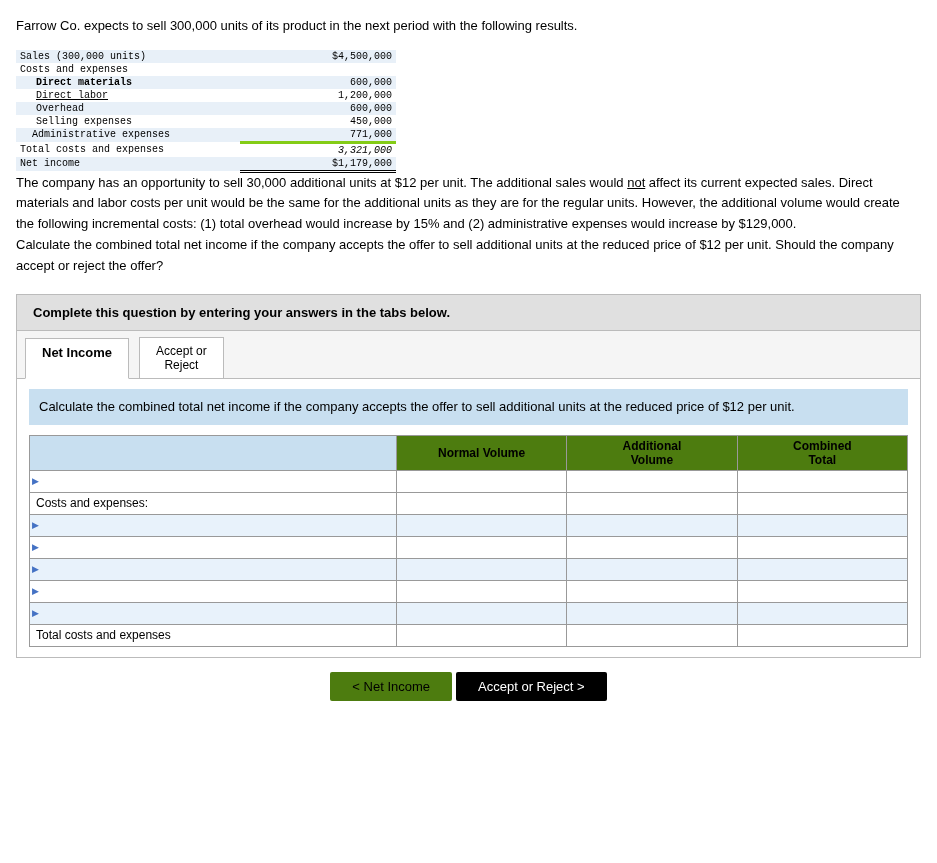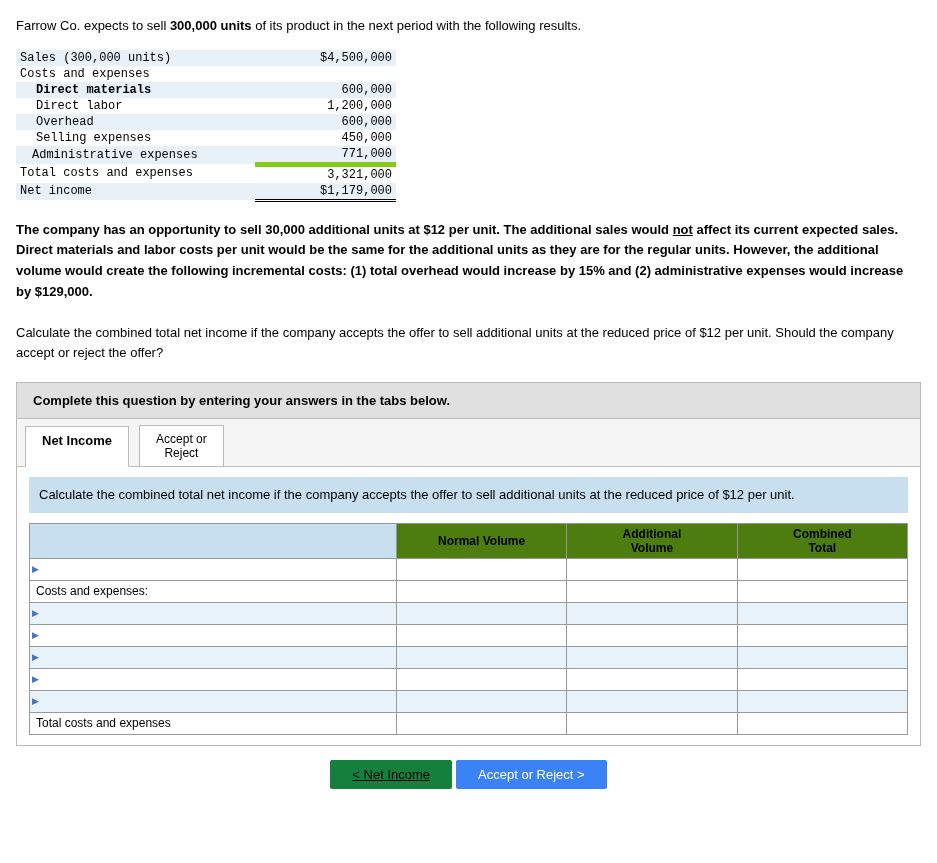--- a/index.html
+++ b/index.html
@@ -9,45 +9,44 @@
       background: #fff;
       color: #000;
       padding: 16px;
       width: 937px;
     }
     .intro-text {
       font-size: 13px;
       line-height: 1.5;
       margin-bottom: 14px;
     }
-    .intro-text strong { font-weight: bold; }
+    .intro-text strong { font-weight: normal; }
 
     
     .financial-table {
       width: 380px;
       border-collapse: collapse;
-      margin-bottom: 18px;
+      margin-bottom: 0;
       font-family: 'Courier New', monospace;
-      font-size: 12px;
+      font-size: 10px;
     }
     .financial-table td {
       padding: 1px 4px;
     }
     .financial-table .val {
       text-align: right;
       min-width: 110px;
     }
     .financial-table tr.shaded td { background: #e8f0f8; }
     .double-underline { border-bottom: 3px double #000; }
 
     .desc-text {
       font-size: 13px;
       line-height: 1.6;
-      margin-bottom: 20px;
-      font-weight: bold;
+      margin-bottom: 0;
     }
 
     .question-text {
       font-size: 13px;
       line-height: 1.6;
       margin-bottom: 18px;
     }
 
     
     .instruction-box {
@@ -165,26 +164,25 @@
       padding-bottom: 10px;
     }
     .nav-btn {
       padding: 7px 22px;
       font-size: 13px;
       cursor: pointer;
       border: none;
       border-radius: 2px;
     }
     .nav-btn.prev {
-      background: #15803d;
+      background: #4d7c0f;
       color: #000;
-      text-decoration: underline;
     }
     .nav-btn.next {
-      background: #3b82f6;
+      background: #000000;
       color: #fff;
     }
   </style>
 </head>
 <body>
 
 <p class="intro-text">
   Farrow Co. expects to sell <strong>300,000 units</strong> of its product in the next period with the following results.
 </p>
 
@@ -196,38 +194,38 @@
     </tr>
     <tr>
       <td>Costs and expenses</td>
       <td class="val"></td>
     </tr>
     <tr class="shaded">
       <td style="padding-left:20px;font-weight:bold;">Direct materials</td>
       <td class="val">600,000</td>
     </tr>
     <tr>
-      <td style="padding-left:20px;">Direct labor</td>
+      <td style="padding-left:20px;text-decoration:underline;">Direct labor</td>
       <td class="val">1,200,000</td>
     </tr>
     <tr class="shaded">
       <td style="padding-left:20px;">Overhead</td>
       <td class="val">600,000</td>
     </tr>
     <tr>
       <td style="padding-left:20px;">Selling expenses</td>
       <td class="val">450,000</td>
     </tr>
     <tr class="shaded">
       <td style="padding-left:16px;">Administrative expenses</td>
       <td class="val">771,000</td>
     </tr>
     <tr>
       <td>Total costs and expenses</td>
-      <td class="val" style="border-top:5px solid #84cc16;">3,321,000</td>
+      <td class="val" style="border-top:3px solid #84cc16;font-style:italic;">3,321,000</td>
     </tr>
     <tr class="shaded">
       <td>Net income</td>
       <td class="val double-underline">$1,179,000</td>
     </tr>
   </tbody>
 </table>
 
 <p class="desc-text">
   The company has an opportunity to sell 30,000 additional units at $12 per unit. The additional sales would <u>not</u> affect its current expected sales. Direct materials and labor costs per unit would be the same for the additional units as they are for the regular units. However, the additional volume would create the following incremental costs: (1) total overhead would increase by 15% and (2) administrative expenses would increase by $129,000.

